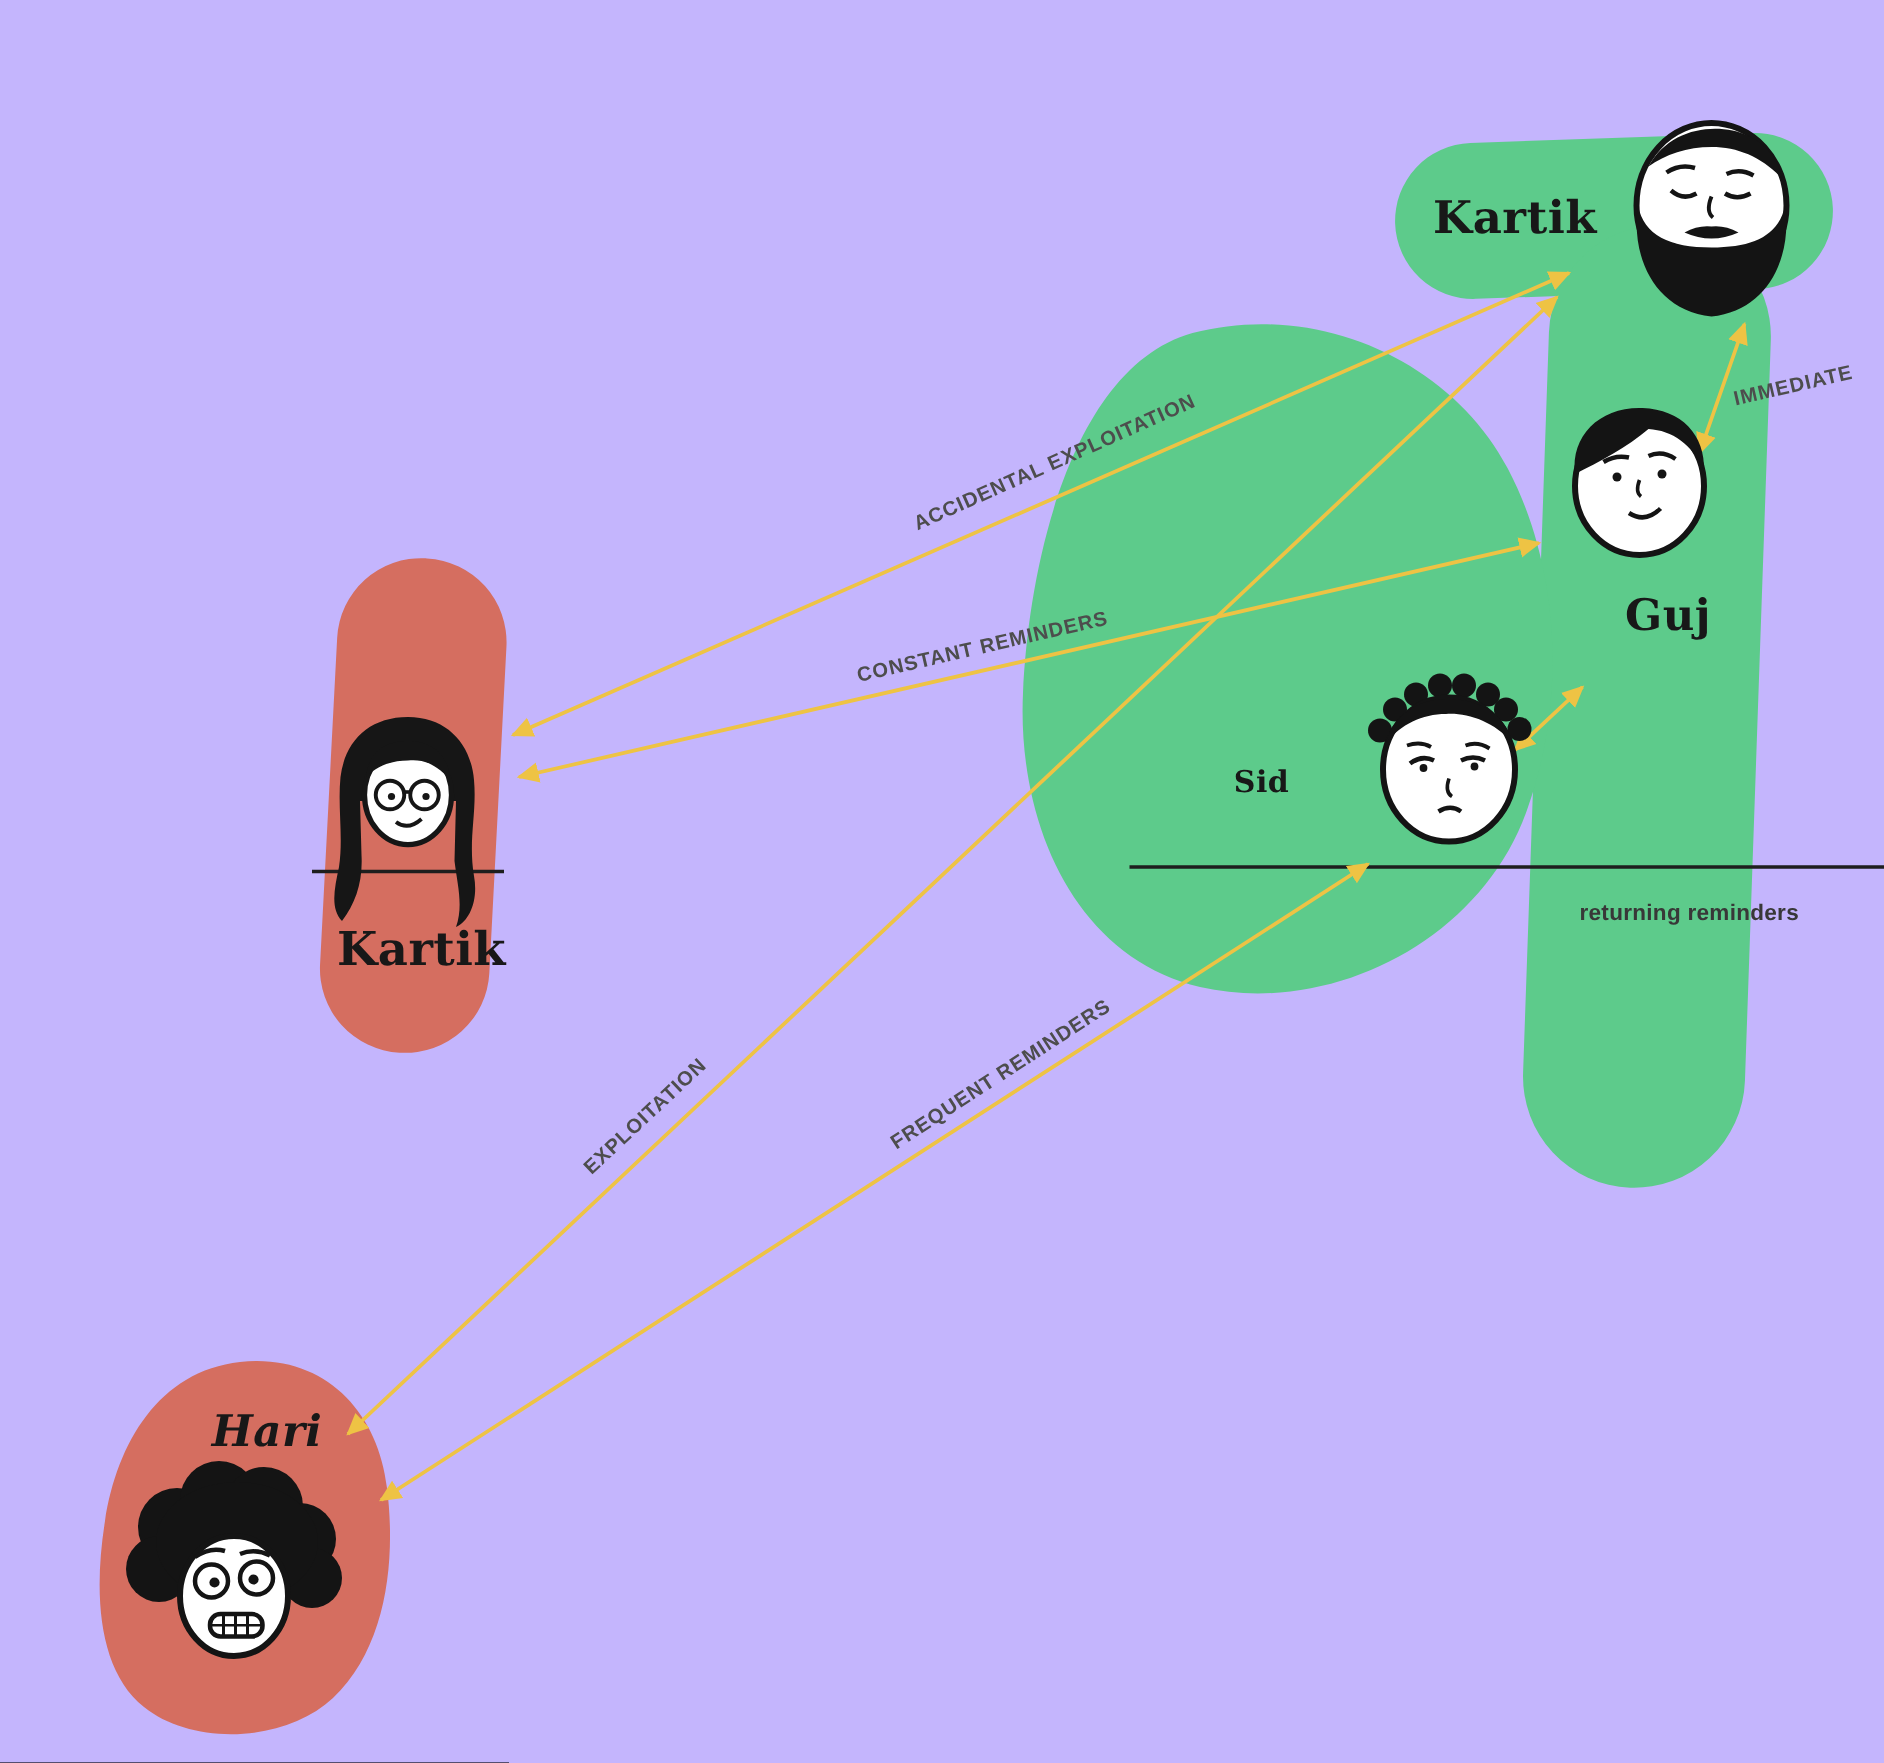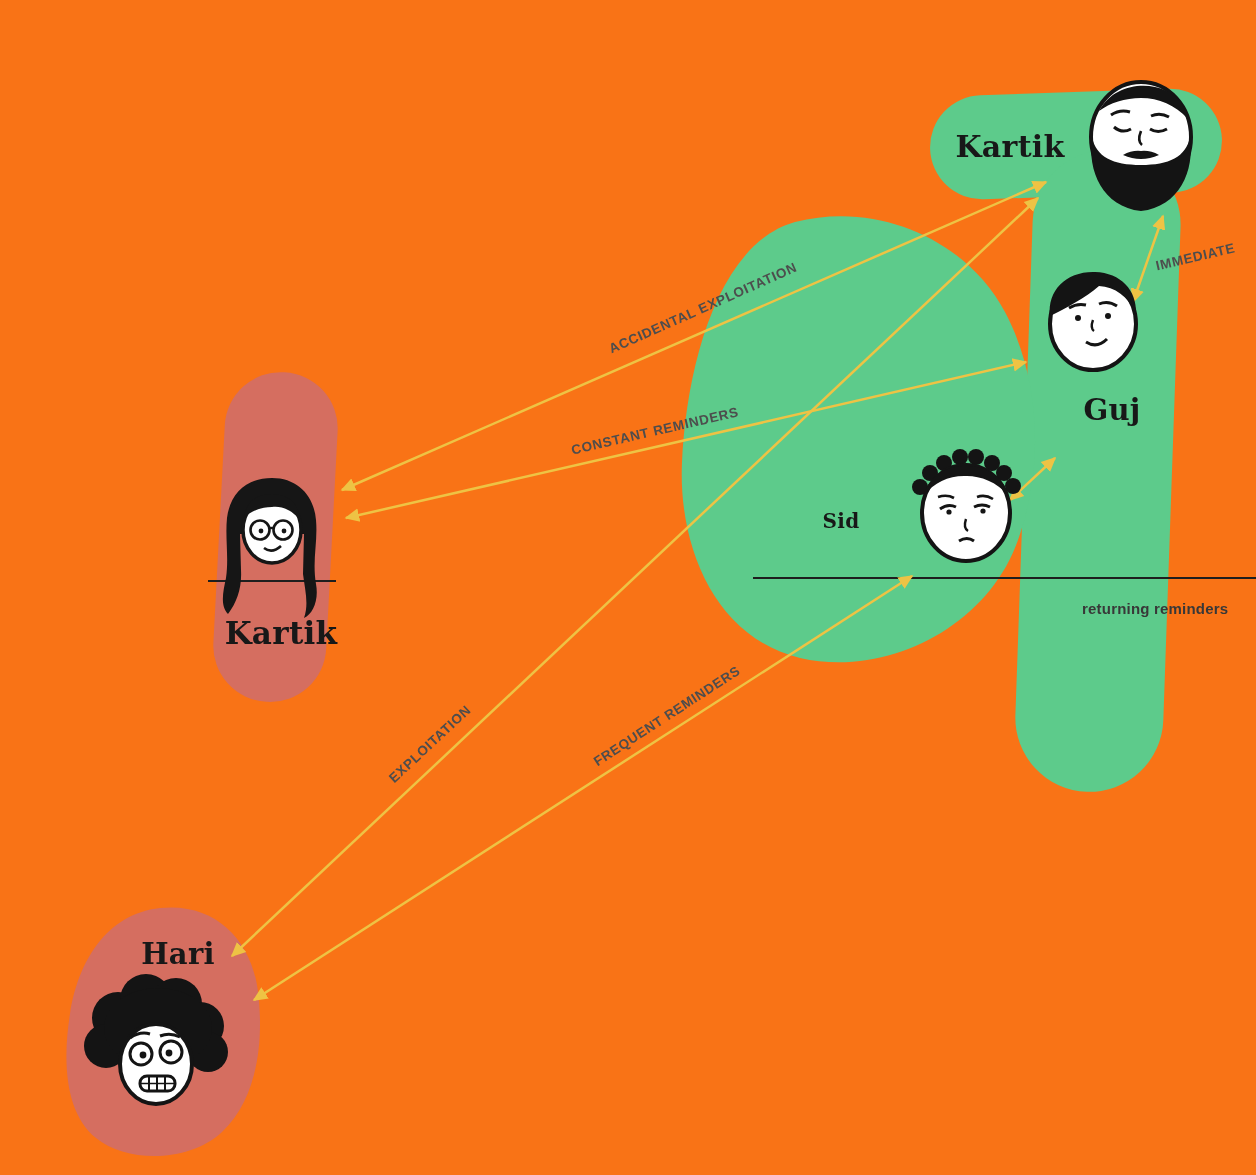--- a/index.html
+++ b/index.html
@@ -1,46 +1,46 @@
 <!DOCTYPE html>
 <html><head>
 <meta charset="utf-8">
 <style>
   * { margin:0; padding:0; box-sizing:border-box; }
   html,body { background:#000; }
   #canvas {
     position:relative; width:1256px; height:1175px;
-    background:#f97316; overflow:hidden;
+    background:#c4b5fd; overflow:hidden;
     font-family:"Liberation Sans", sans-serif;
   }
   #scene { position:absolute; left:0; top:0; }
   .name-label {
     position:absolute; transform:translate(-50%,-50%);
     font-family:"DejaVu Serif", serif; font-weight:700;
     color:#181818; font-size:30px; white-space:nowrap; letter-spacing:0.3px;
   }
   #name-kartik { left:1010px; top:146px; }
   #name-guj    { left:1112px; top:410px; font-size:29px; }
   #name-sid    { left:841px;  top:521px; font-size:20px; }
   #name-nitya  { left:281px;  top:633px; font-size:31px; }
-  #name-hari   { left:178px;  top:954px; font-size:29px; }
+  #name-hari   { left:178px;  top:954px; font-size:29px;font-style:italic; }
   .edge-label {
     position:absolute; font-family:"Liberation Sans", sans-serif;
     font-weight:700; font-size:13.5px; letter-spacing:0.7px;
     color:#4d4d4d; white-space:nowrap;
   }
   #lbl-accidental   { left:703px;  top:308px; transform:translate(-50%,-50%) rotate(-24deg); }
   #lbl-constant     { left:655px;  top:431px; transform:translate(-50%,-50%) rotate(-13deg); }
   #lbl-exploitation { left:430px;  top:744px; transform:translate(-50%,-50%) rotate(-43deg); }
   #lbl-frequent     { left:667px;  top:716px; transform:translate(-50%,-50%) rotate(-33deg); }
   #lbl-immediate    { left:1156px; top:266px; transform:translate(0,-50%) rotate(-13deg); transform-origin:left center; }
   #lbl-returning {
     position:absolute; left:1053px; top:600px;
     font-family:"Liberation Sans", sans-serif; font-weight:700;
-    font-size:15px; color:#383838; white-space:nowrap; letter-spacing:0.2px;margin-left:29px;
+    font-size:15px; color:#383838; white-space:nowrap; letter-spacing:0.2px;
   }
 </style>
 </head>
 <body>
 
 <div id="canvas">
 
   <svg id="scene" width="1256" height="1175" viewBox="0 0 1256 1175">
     <defs>
       <marker id="ah" viewBox="0 0 10 10" refX="8.5" refY="5" markerWidth="6.2" markerHeight="6.2" orient="auto-start-reverse">

